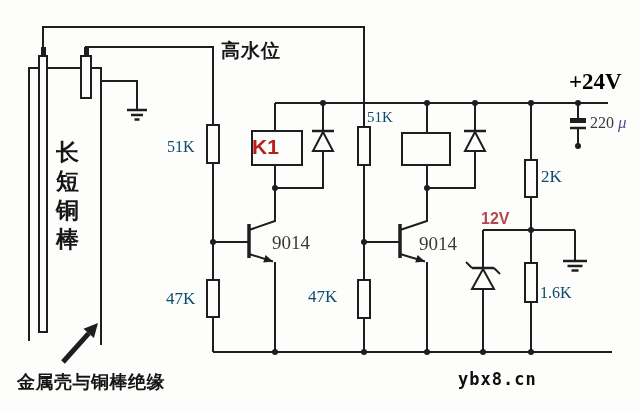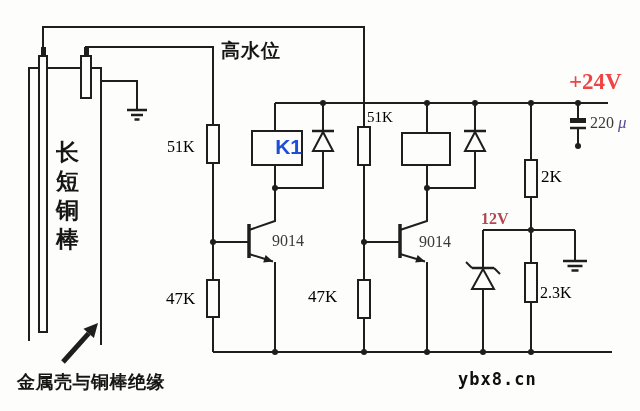--- a/index.html
+++ b/index.html
@@ -12,30 +12,30 @@
   }
   #wires{position:absolute;left:0;top:0;}
   .lbl{position:absolute;white-space:nowrap;}
   .zh{font-weight:700;color:#161616;font-family:"Liberation Sans",sans-serif;}
   .hw{font-size:19px;letter-spacing:1px;}
   .rodcap{
     width:26px;font-size:23px;line-height:29px;letter-spacing:0;
     word-break:break-all;white-space:normal;text-align:left;
   }
   .note{font-size:18px;letter-spacing:0.5px;}
-  .val{font-family:"Liberation Serif",serif;color:#000000;}
+  .val{font-family:"Liberation Serif",serif;color:#0c4a6e;}
   .v16{font-size:16px;}
   .v17{font-size:17px;}
-  .tr{font-size:16px;color:#3a3a3a;}
+  .tr{font-size:19px;color:#3a3a3a;}
   .relay{
-    font-size:21px;font-weight:600;color:#1d4ed8;text-align:right;
+    font-size:21px;font-weight:600;color:#b91c1c;text-align:left;
     font-family:"Liberation Sans",sans-serif;
   }
-  .p24{font-family:"Liberation Serif",serif;font-size:23px;font-weight:600;color:#ef4444;}
-  .v12{font-family:Liberation Serif, serif;font-size:16px;font-weight:600;color:#b2484f;}
+  .p24{font-family:"Liberation Serif",serif;font-size:23px;font-weight:600;color:#000000;}
+  .v12{font-family:Liberation Sans, sans-serif;font-size:16px;font-weight:600;color:#b2484f;}
   .cap{font-family:"Liberation Serif",serif;font-size:16px;color:#3a3a3a;}
   .cap .mu{font-style:italic;font-size:17px;color:#5a4a9a;margin-left:4px;}
   .wm{
     font-family:"DejaVu Sans Mono",monospace;font-size:17px;font-weight:700;
     color:#0f0f0f;letter-spacing:1px;
   }
 </style>
 </head>
 <body>
 
@@ -196,21 +196,21 @@
 
   <div class="lbl zh hw" style="left:221px;top:38px;">高水位</div>
   <div class="lbl zh rodcap" style="left:56px;top:138px;">长短铜棒</div>
   <div class="lbl zh note" style="left:17px;top:370px;text-align:right;">金属壳与铜棒绝缘</div>
 
   <div class="lbl val v16" style="left:167px;top:138px;">51K</div>
   <div class="lbl val" style="left:367px;top:109px;font-size:15px;">51K</div>
   <div class="lbl val v17" style="left:166px;top:289px;">47K</div>
   <div class="lbl val v17" style="left:308px;top:287px;">47K</div>
   <div class="lbl val v17" style="left:541px;top:167px;">2K</div>
-  <div class="lbl val v16" style="left:540px;top:284px;">2.3K</div>
+  <div class="lbl val v16" style="left:540px;top:284px;">1.6K</div>
 
   <div class="lbl val tr" style="left:272px;top:232px;">9014</div>
   <div class="lbl val tr" style="left:419px;top:233px;">9014</div>
 
   <div class="lbl relay" style="left:252px;top:135px;width:50px;">K1</div>
 
   <div class="lbl p24" style="left:569px;top:69px;">+24V</div>
   <div class="lbl v12" style="left:481px;top:210px;">12V</div>
 
   <div class="lbl cap" style="left:590px;top:113px;">

